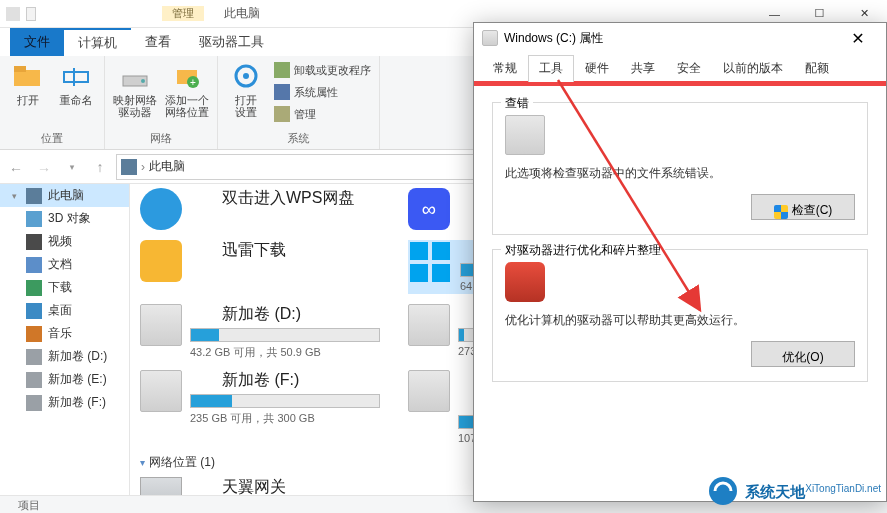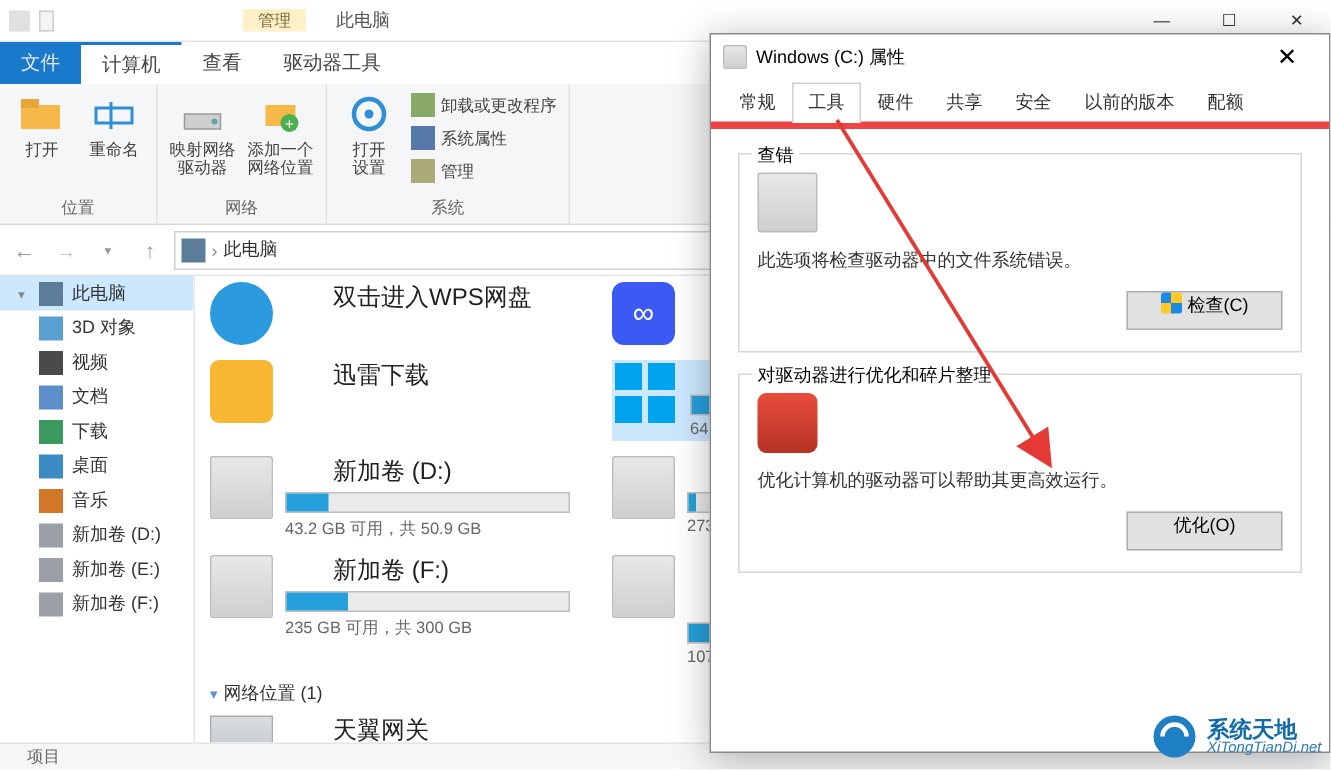--- a/index.html
+++ b/index.html
@@ -8,21 +8,21 @@
 
 .titlebar { height: 28px; background: #fff; display: flex; align-items: center; border-bottom: 1px solid #e5e5e5; }
 .titlebar-icons { display: flex; gap: 6px; padding: 0 6px; }
 .tb-ico { width: 14px; height: 14px; background: #e0e0e0; }
 .win-controls { margin-left: auto; display: flex; }
 .win-btn { width: 45px; height: 28px; display: flex; align-items: center; justify-content: center; color: #333; font-size: 11px; }
 
 
 .ribbon-tabs { height: 28px; background: #fff; display: flex; align-items: stretch; }
 .ribbon-tab { padding: 0 14px; display: flex; align-items: center; font-size: 13px; color: #444; }
-.ribbon-tab.file { background: #1979ca; color: #e5e5e5; }
+.ribbon-tab.file { background: #1979ca; color: #0f172a; margin-left: 10px; }
 .ribbon-tab.active { background: #fff; border-top: 2px solid #1979ca; }
 .contextual-group { background: #fff0c7; display: flex; align-items: center; padding: 0 10px; font-size: 11px; color:#7a6a3a;}
 
 
 .ribbon { height: 94px; background: #f5f6f7; border-bottom: 1px solid #dadada; display: flex; }
 .rgroup { border-right: 1px solid #e2e2e2; padding: 4px 8px 2px; display: flex; flex-direction: column; }
 .rgroup-body { flex: 1; display: flex; align-items: flex-start; gap: 8px; }
 .rgroup-title { text-align: center; font-size: 11px; color: #666; height: 16px; }
 .rbtn { display: flex; flex-direction: column; align-items: center; gap: 2px; min-width: 40px; }
 .rbtn .ico { width: 32px; height: 32px; }
@@ -71,32 +71,32 @@
 .dlg-tabs { display: flex; padding: 2px 8px 0; gap: 0; border-bottom: 5px solid #ef4444; font-size: 12px; }
 .dlg-tab { padding: 4px 10px; border: 1px solid transparent; border-bottom: none; color: #333; }
 .dlg-tab.active { border-color: #d0d0d0; background: #fff; margin-bottom: -1px; }
 .dlg-body { padding: 16px 18px; }
 .fieldset { border: 1px solid #d8d8d8; margin-bottom: 14px; padding: 12px 12px 14px; position: relative; }
 .fieldset-legend { position: absolute; top: -8px; left: 8px; background: #fff; padding: 0 4px; font-size: 12px; }
 .fs-row { display: flex; gap: 10px; align-items: flex-start; flex-direction: column; }
 .fs-ico { width: 40px; height: 40px; flex-shrink: 0; }
 .fs-text { flex: 1; font-size: 12px; color: #333; line-height: 1.4; }
 .fs-btn-row { display: flex; justify-content: flex-end; margin-top: 12px; }
-.dlg-btn { min-width: 104px; height: 26px; border: 1px solid #adadad; background: #e1e1e1; font-size: 12px; display: inline-flex; align-items: flex-start; justify-content: center; gap: 4px; }
+.dlg-btn { min-width: 104px; height: 26px; border: 1px solid #adadad; background: #e1e1e1; font-size: 12px; display: inline-flex; align-items: flex-end; justify-content: center; gap: 4px; }
 .shield-ico { width: 14px; height: 14px; }
 
 
 .arrow-svg { position: absolute; pointer-events: none; }
 
 
 .watermark { position: absolute; right: 6px; bottom: 6px; display: flex; align-items: center; gap: 6px; }
 .watermark-ico { width: 32px; height: 32px; }
-.watermark-text { display: flex; flex-direction: column; line-height: 1; }
+.watermark-text { display: flex; flex-direction: row; line-height: 1; }
 .watermark-text .t1 { font-size: 15px; font-weight: bold; color: #136aa9; }
-.watermark-text .t2 { font-size: 10px; color: #2a7ab8; font-style: italic; }
+.watermark-text .t2 { font-size: 10px; color: #2a7ab8; }
 .ico-drive { background:linear-gradient(#e8e8e8,#cfcfcf); border:1px solid #bbb; border-radius:2px; }
 .ico-cube { background:linear-gradient(#e84d3d,#b53224); border-radius:6px; }
 .ico-wps { background:#2c9adf; border-radius:50%; }
 .ico-xunlei { background:#f7b733; border-radius:6px; }
 .ico-win { background:
   linear-gradient(#00a3ee,#00a3ee) 0 0/18px 18px no-repeat,
   linear-gradient(#00a3ee,#00a3ee) 22px 0/18px 18px no-repeat,
   linear-gradient(#00a3ee,#00a3ee) 0 22px/18px 18px no-repeat,
   linear-gradient(#00a3ee,#00a3ee) 22px 22px/18px 18px no-repeat;
 }

